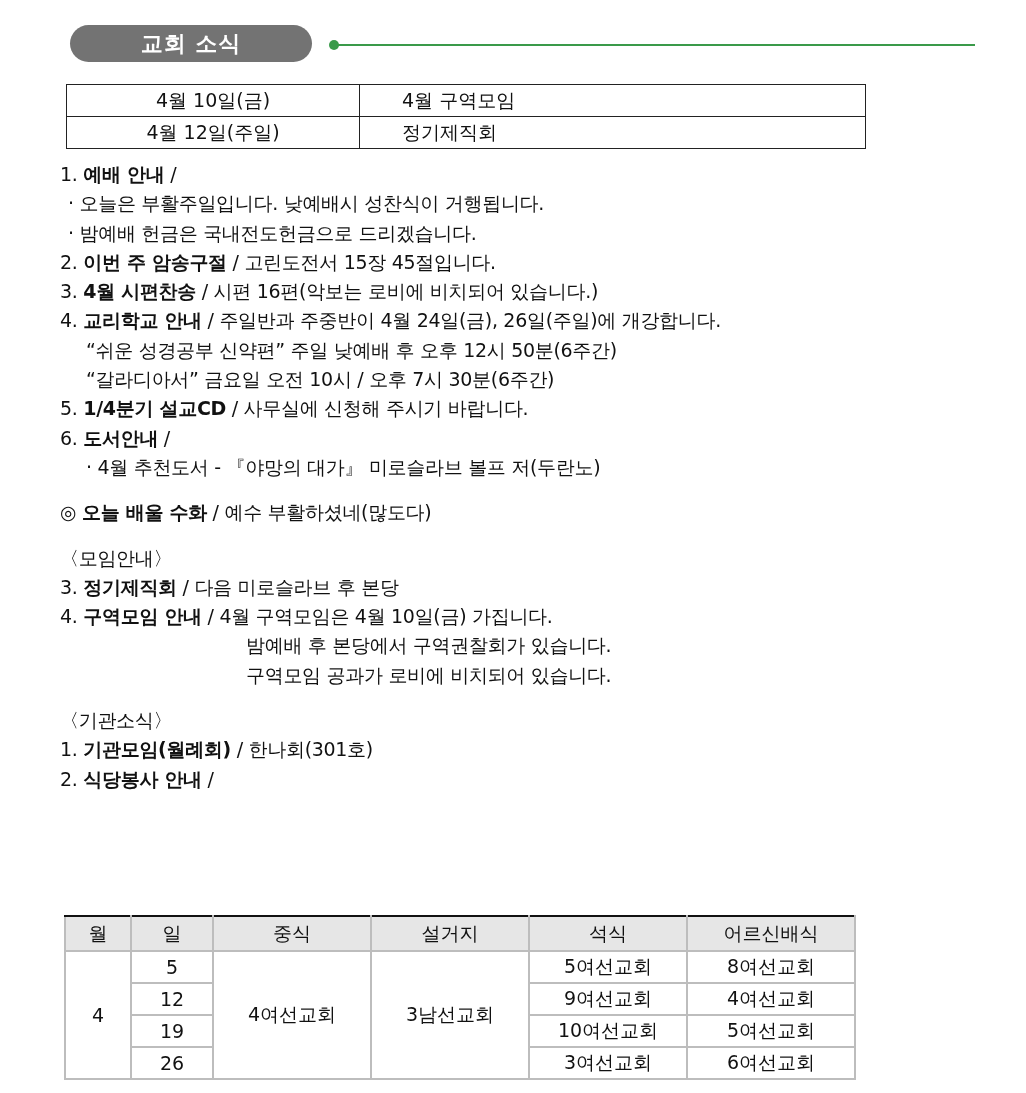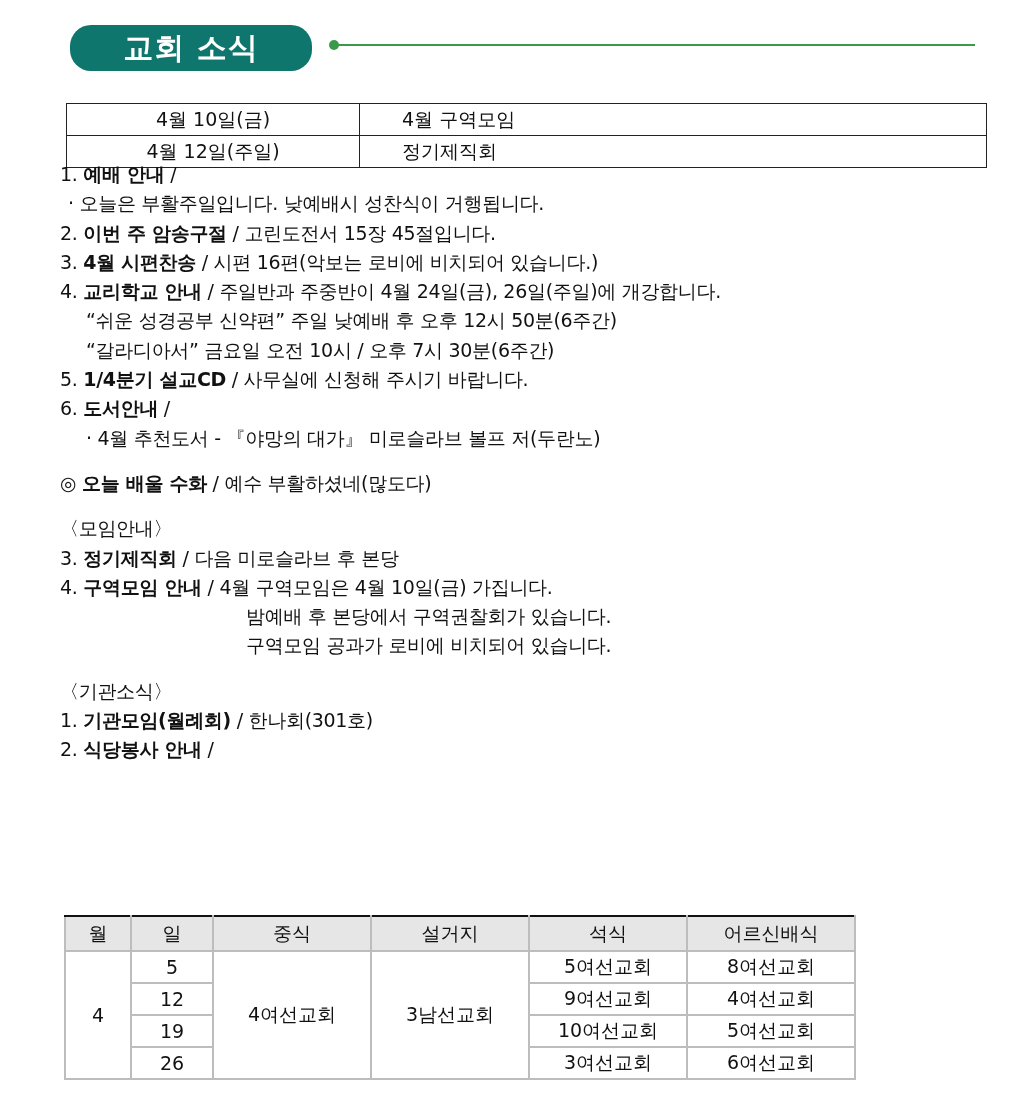--- a/index.html
+++ b/index.html
@@ -2,37 +2,37 @@
 <html><head>
 <meta charset="utf-8">
 <style>
   html, body { margin: 0; padding: 0; background: #ffffff; }
   body {
     width: 1026px; height: 1093px; position: relative; overflow: hidden;
     font-family: "DejaVu Sans", "Liberation Sans", sans-serif;
     color: #111;
   }
   .header-pill {
-    position: absolute; left: 70px; top: 25px; width: 242px; height: 46px;
-    background: #0f766e; border-radius: 21px;
-    color: #fff; font-weight: bold; font-size: 30px;
+    position: absolute; left: 70px; top: 25px; width: 242px; height: 37px;
+    background: #737373; border-radius: 21px;
+    color: #fff; font-weight: bold; font-size: 22px;
     display: flex; align-items: center; justify-content: center;
     letter-spacing: 1px;
   }
   .header-dot {
     position: absolute; left: 329px; top: 40px; width: 10px; height: 10px;
     border-radius: 50%; background: #3a9a4a;
   }
   .header-line {
     position: absolute; left: 336px; top: 44px; width: 639px; height: 2px;
     background: #3a9a4a;
   }
   table.events {
-    position: absolute; left: 66px; top: 84px; width: 921px;
-    border-collapse: collapse; font-size: 19px; margin-top: 19px;
+    position: absolute; left: 66px; top: 84px; width: 800px;
+    border-collapse: collapse; font-size: 19px;
   }
   table.events td { border: 1px solid #222; height: 31px; padding: 0; }
   table.events td.date { width: 292px; text-align: center; }
   table.events td.title { padding-left: 42px; }
 
   .body-text {
     position: absolute; left: 60px; top: 160px; width: 940px;
     font-size: 19px; line-height: 29.3px; letter-spacing: -0.3px;
   }
   .line { white-space: nowrap; height: 29.3px; }
@@ -70,20 +70,21 @@
   <tr>
     <td class="date">4월 12일(주일)</td>
     <td class="title">정기제직회</td>
   </tr>
 </tbody>
   </table>
 
 <div class="body-text">
   <div class="line"><span>1. </span><b>예배 안내</b><span> /</span></div>
   <div class="line indent1">· 오늘은 부활주일입니다. 낮예배시 성찬식이 거행됩니다.</div>
+  <div class="line indent1">· 밤예배 헌금은 국내전도헌금으로 드리겠습니다.</div>
   <div class="line"><span>2. </span><b>이번 주 암송구절</b><span> / 고린도전서 15장 45절입니다.</span></div>
   <div class="line"><span>3. </span><b>4월 시편찬송</b><span> / 시편 16편(악보는 로비에 비치되어 있습니다.)</span></div>
   <div class="line"><span>4. </span><b>교리학교 안내</b><span> / 주일반과 주중반이 4월 24일(금), 26일(주일)에 개강합니다.</span></div>
   <div class="line indent2">“쉬운 성경공부 신약편” 주일 낮예배 후 오후 12시 50분(6주간)</div>
   <div class="line indent2">“갈라디아서” 금요일 오전 10시 / 오후 7시 30분(6주간)</div>
   <div class="line"><span>5. </span><b>1/4분기 설교CD</b><span> / 사무실에 신청해 주시기 바랍니다.</span></div>
   <div class="line"><span>6. </span><b>도서안내</b><span> /</span></div>
   <div class="line indent2">· 4월 추천도서 - 『야망의 대가』 미로슬라브 볼프 저(두란노)</div>
   <div class="gap"></div>
   <div class="line"><span>◎ </span><b>오늘 배울 수화</b><span> / 예수 부활하셨네(많도다)</span></div>

